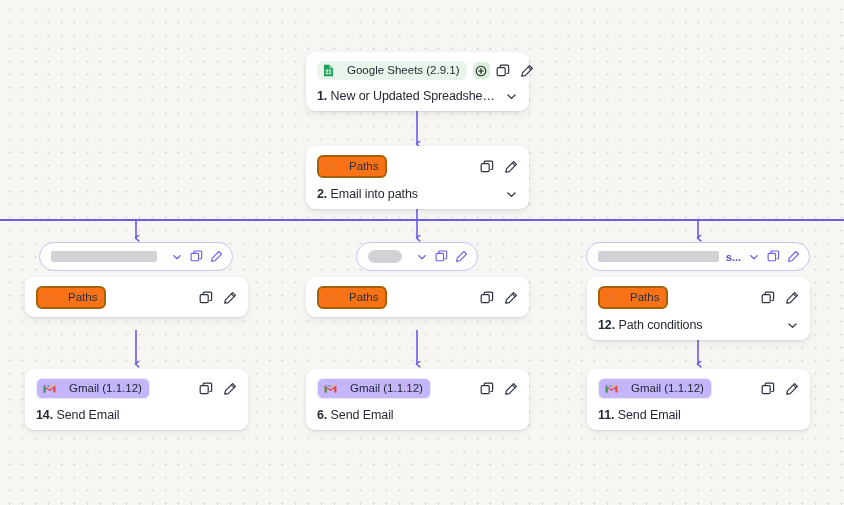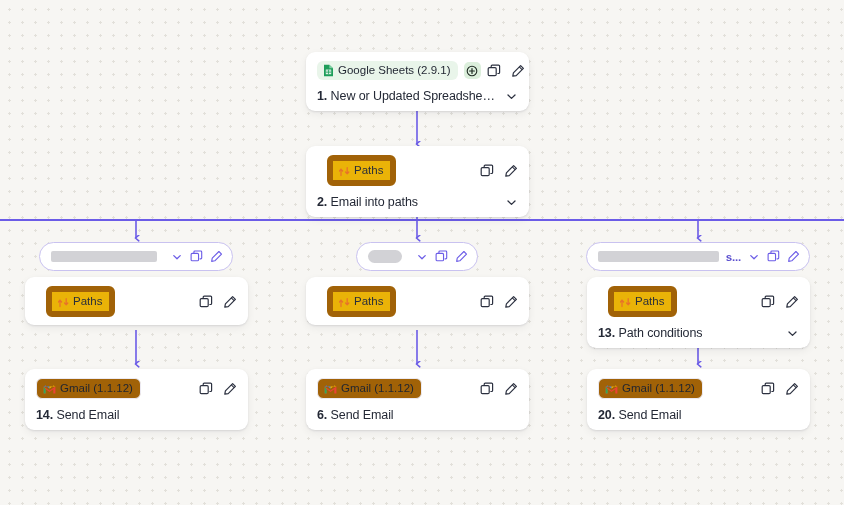--- a/index.html
+++ b/index.html
@@ -32,31 +32,31 @@
     flex-direction: column;
     gap: 9px;
   }
   .node-top {
     display: flex;
     align-items: center;
     gap: 6px;
   }
   .badge {
     display: inline-flex;
-    align-items: flex-end;
-    gap: 4px;
+    align-items: center;
+    gap: 13px;
     border-radius: 6px;
     padding: 3px 7px 3px 6px;
     font-size: 11.5px;
     line-height: 13px;
     white-space: nowrap;
   }
   .badge-sheets { background: #e9f5ea; color: #1f2430; }
-  .badge-paths  { background: #eab308; color: #2a2f3a; border: 6px solid #a16207; margin-left: 10px; }
-  .badge-gmail  { background: #a16207; color: #1f2430; border: 1px solid #eceaf2; }
+  .badge-paths  { background: #f97316; color: #2a2f3a; border: 2px solid #a16207; }
+  .badge-gmail  { background: #c4b5fd; color: #1f2430; border: 1px solid #eceaf2; }
 
   .plus-badge {
     width: 17px; height: 17px;
     border-radius: 5px;
     background: #dcefdc;
     display: inline-flex; align-items: center; justify-content: center;
     flex: 0 0 auto;
   }
 
   .top-actions {
@@ -360,21 +360,21 @@
         </span>
         <span class="icon-btn">
           <svg width="14" height="14" viewBox="0 0 14 14">
             <path d="M9.6 1.6l2.8 2.8-7.2 7.2-3.4.6.6-3.4z" fill="none" stroke="#2c3140" stroke-width="1.2" stroke-linejoin="round"></path>
             <path d="M8.3 2.9l2.8 2.8" stroke="#2c3140" stroke-width="1.1"></path>
           </svg>
         </span>
       </span>
     </div>
     <div class="node-bottom">
-      <span class="node-title"><b>13.</b>
+      <span class="node-title"><b>12.</b>
         <span>Path conditions</span>
       </span>
       <span class="chev">
         <svg width="13" height="13" viewBox="0 0 13 13">
             <path d="M3 5l3.5 3.4L10 5" fill="none" stroke="#2c3140" stroke-width="1.3" stroke-linecap="round" stroke-linejoin="round"></path>
           </svg>
       </span>
     </div>
   </div>
 
@@ -464,19 +464,19 @@
         </span>
         <span class="icon-btn">
           <svg width="14" height="14" viewBox="0 0 14 14">
             <path d="M9.6 1.6l2.8 2.8-7.2 7.2-3.4.6.6-3.4z" fill="none" stroke="#2c3140" stroke-width="1.2" stroke-linejoin="round"></path>
             <path d="M8.3 2.9l2.8 2.8" stroke="#2c3140" stroke-width="1.1"></path>
           </svg>
         </span>
       </span>
     </div>
     <div class="node-bottom">
-      <span class="node-title"><b>20.</b>
+      <span class="node-title"><b>11.</b>
         <span>Send Email</span>
       </span>
     </div>
   </div>
 
 </div>
 
 </body></html>

